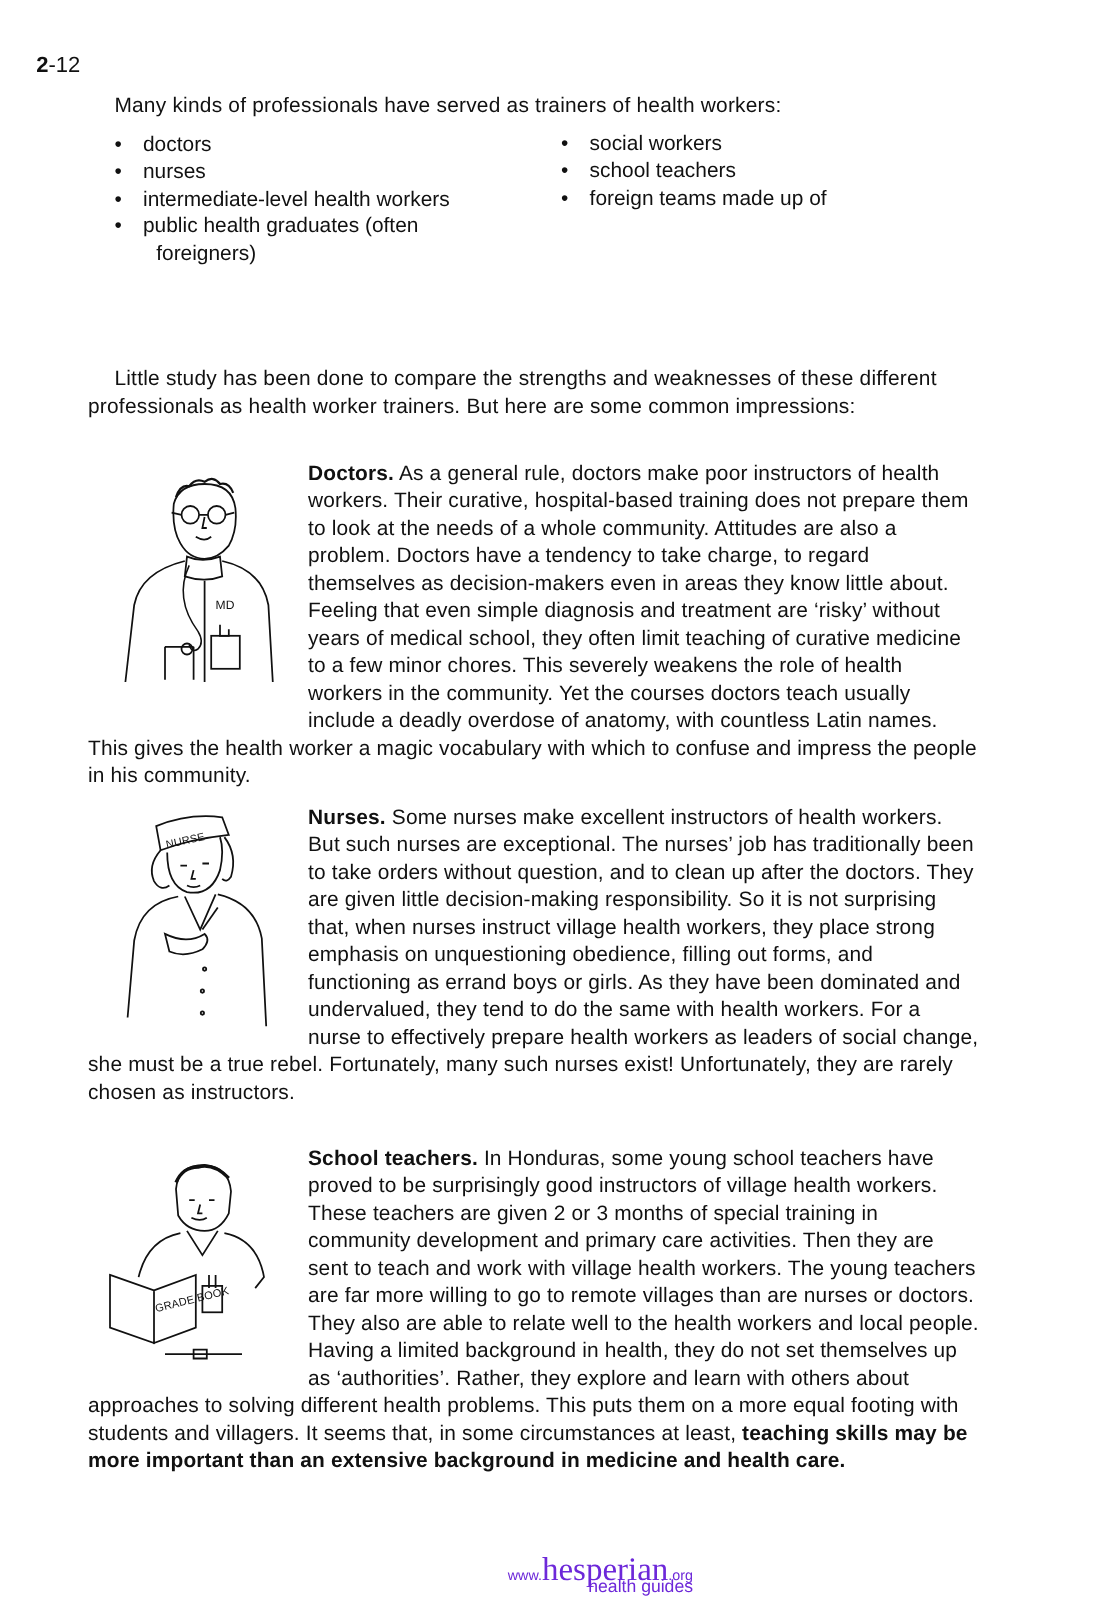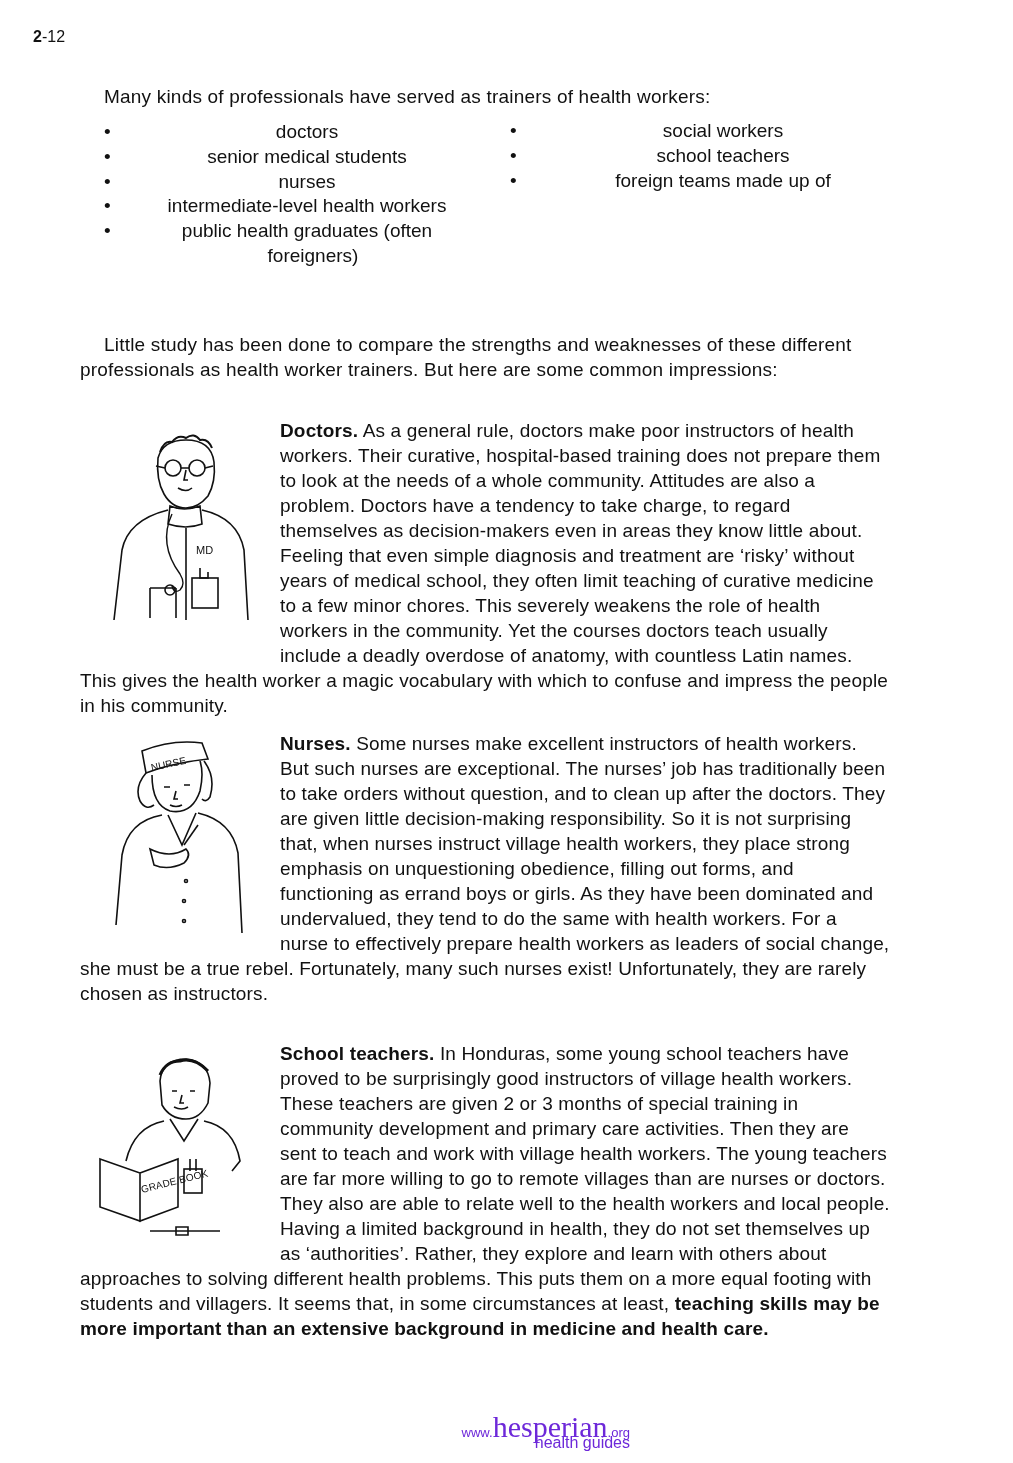--- a/index.html
+++ b/index.html
@@ -1,23 +1,23 @@
 <!DOCTYPE html>
 <html><head>
 <meta charset="utf-8">
 <style>
   html, body { margin:0; padding:0; background:#fff; }
   body { width:1013px; height:1463px; position:relative; overflow:hidden;
          font-family:"Liberation Sans", sans-serif; color:#111; }
-  .pagenum { position:absolute; left:33px; top:28px; font-size:16px; }
+  .pagenum { position:absolute; left:33px; top:48px; font-size:20px; }
   .pagenum b { font-weight:bold; }
   .para { position:absolute; font-size:19px; line-height:25px; letter-spacing:0.2px; }
   .intro { left:104px; top:84px; }
   ul.blist { position:absolute; list-style:none; margin:0; padding:0; font-size:19px; line-height:24.8px; }
-  ul.blist li { position:relative; padding-left:26px;text-align:center; }
+  ul.blist li { position:relative; padding-left:26px; }
   ul.blist li::before { content:"\2022"; position:absolute; left:0; top:0; font-size:19px; }
   ul.blist li .cont { display:block; padding-left:12px; }
   .col1 { left:104px; top:120px; width:380px; }
   .col2 { left:510px; top:119px; width:400px; }
   .study { left:80px; top:332px; width:800px; text-indent:24px; }
   .section { position:absolute; left:80px; width:810px; font-size:19px; line-height:25px; letter-spacing:0.15px; }
   .section .fig { float:left; width:200px; height:250px; margin:0; }
   .section .fig svg { display:block; }
   .section b { font-weight:bold; }
   .s-doc { top:418px; }
@@ -30,21 +30,20 @@
 </style>
 </head>
 <body>
 
 <div class="pagenum"><b>2</b><span>-12</span></div>
 
 <div class="para intro">Many kinds of professionals have served as trainers of health workers:</div>
 
 <ul class="blist col1">
   <li><span>doctors</span></li>
-  <li><span>senior medical students</span></li>
   <li><span>nurses</span></li>
   <li><span>intermediate-level health workers</span></li>
   <li><span>public health graduates (often</span><span class="cont">foreigners)</span></li>
 </ul>
 
 <ul class="blist col2">
   <li><span>social workers</span></li>
   <li><span>school teachers</span></li>
   <li><span>foreign teams made up of</span></li>
 </ul>

